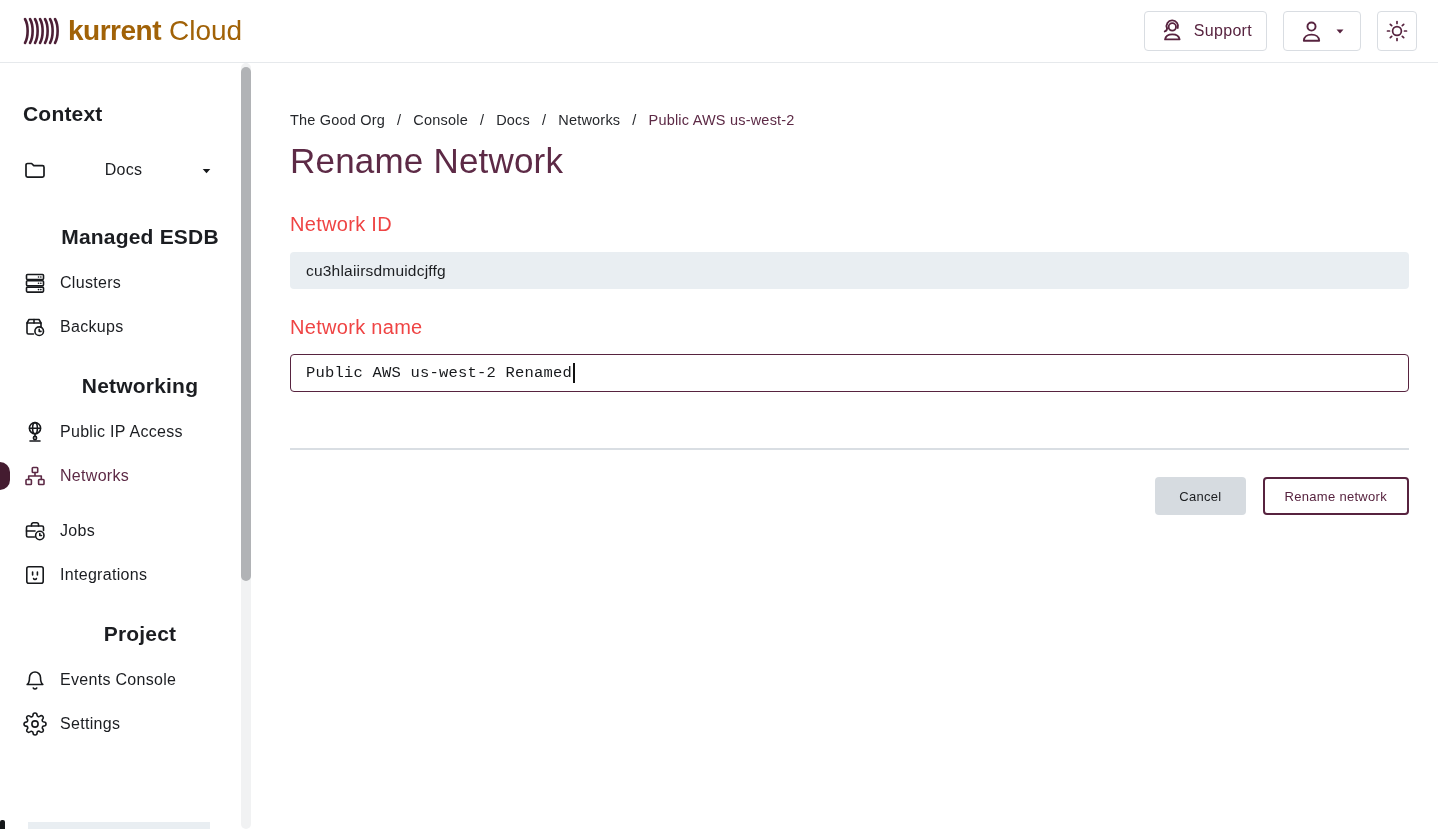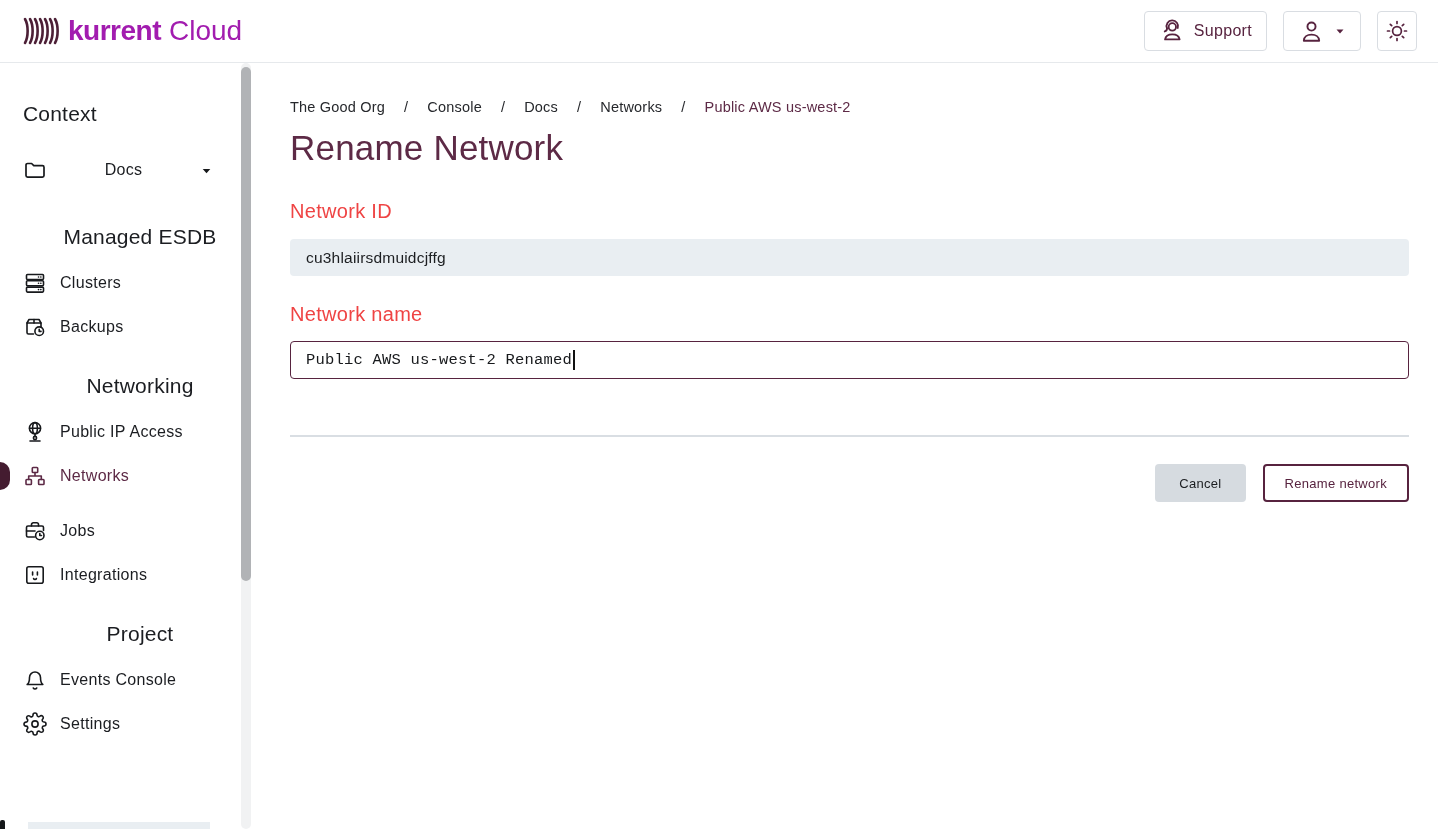--- a/index.html
+++ b/index.html
@@ -13,36 +13,36 @@
     --readonly-bg:#E9EEF2;
     --cancel-bg:#D6DBE0;
     --divider:#D9DEE3;
   }
 
   
   .header{ height:63px; display:flex; align-items:center; justify-content:space-between;
     padding:0 21px 0 23px; border-bottom:1px solid #E6E9EC; background:#fff; }
   .logo{ display:flex; align-items:center; gap:9px; }
   .logo-waves{ display:block; }
-  .logo-text{ font-size:28px; color:#a21caf; letter-spacing:-0.5px; display:flex; align-items:baseline; }
+  .logo-text{ font-size:28px; color:#a16207; letter-spacing:-0.5px; display:flex; align-items:baseline; }
   .logo-brand{ font-weight:800; }
   .logo-product{ font-weight:300; margin-left:8px; letter-spacing:0; }
   .header-actions{ display:flex; align-items:center; gap:16px; }
   .hbtn{ display:flex; align-items:center; justify-content:center; gap:9px; height:40px;
     background:#fff; border:1px solid var(--border-light); border-radius:4px; color:var(--accent);
     font-size:16px; font-weight:500; letter-spacing:0.3px; cursor:pointer; padding:0 14px;
     font-family:inherit; }
   .hbtn svg{ display:block; }
 
   
   .shell{ display:flex; height:766px; }
 
   
   .sidebar{ width:257px; min-width:257px; position:relative; background:#fff; padding:0 0 0 23px; }
-  .side-heading{ font-size:21px; font-weight:400; color:#1B1D21; line-height:26px; letter-spacing:0.2px; }
+  .side-heading{ font-size:21px; font-weight:700; color:#1B1D21; line-height:26px; letter-spacing:0.2px; }
   .h-context{ margin-top:38px; }
   .h-after-rows{ margin-top:24px;text-align:center; }
   .side-row{ display:flex; align-items:center; height:44px; gap:13px; cursor:pointer;
     font-size:16px; letter-spacing:0.3px; color:#1B1D21; position:relative; }
   .first-row{ margin-top:11px; }
   .project-row{ margin-top:21px; width:190px; }
   .project-label{ flex:1; text-align:center; font-size:16px; }
   .side-row .ic{ width:24px; height:24px; display:flex; align-items:center; justify-content:center; color:#17191C; }
   .side-row.active{ color:#5D2A46; }
   .side-row.active .ic{ color:#5D2A46; }
@@ -53,21 +53,21 @@
   .side-scrollbar{ position:absolute; top:0; right:6px; width:10px; height:100%;
     background:#F1F2F3; border-radius:5px; }
   .side-scroll-thumb{ position:absolute; top:4px; left:0; width:10px; height:514px;
     background:#B1B3B6; border-radius:5px; }
 
   .side-partial-bar{ position:absolute; left:28px; bottom:0; width:182px; height:7px; background:#E9EEF2; }
   .side-partial-icon{ position:absolute; left:0; bottom:0; width:5px; height:9px; background:#15181A; border-radius:2px 2px 0 0; }
 
   
   .main{ flex:1; padding:0 29px 0 33px; }
-  .breadcrumb{ margin-top:36px; display:flex; align-items:center; gap:19px;
+  .breadcrumb{ margin-top:49px; display:flex; align-items:center; gap:12px;
     font-size:14.5px; font-weight:500; color:#26282C; letter-spacing:0.2px; }
   .breadcrumb .crumb{ cursor:pointer; }
   .breadcrumb .sep{ color:#26282C; }
   .breadcrumb .current{ color:#5D2A46; }
   .page-title{ margin-top:13px; font-size:35px; font-weight:500; color:#5D2A46; letter-spacing:0.2px; }
 
   .field-label{ font-size:20px; color:#ef4444; letter-spacing:0.3px; }
   .label-id{ margin-top:32px; }
   .label-name{ margin-top:27px; }
   .readonly-box{ margin-top:16px; height:37px; background:var(--readonly-bg); border-radius:4px;

